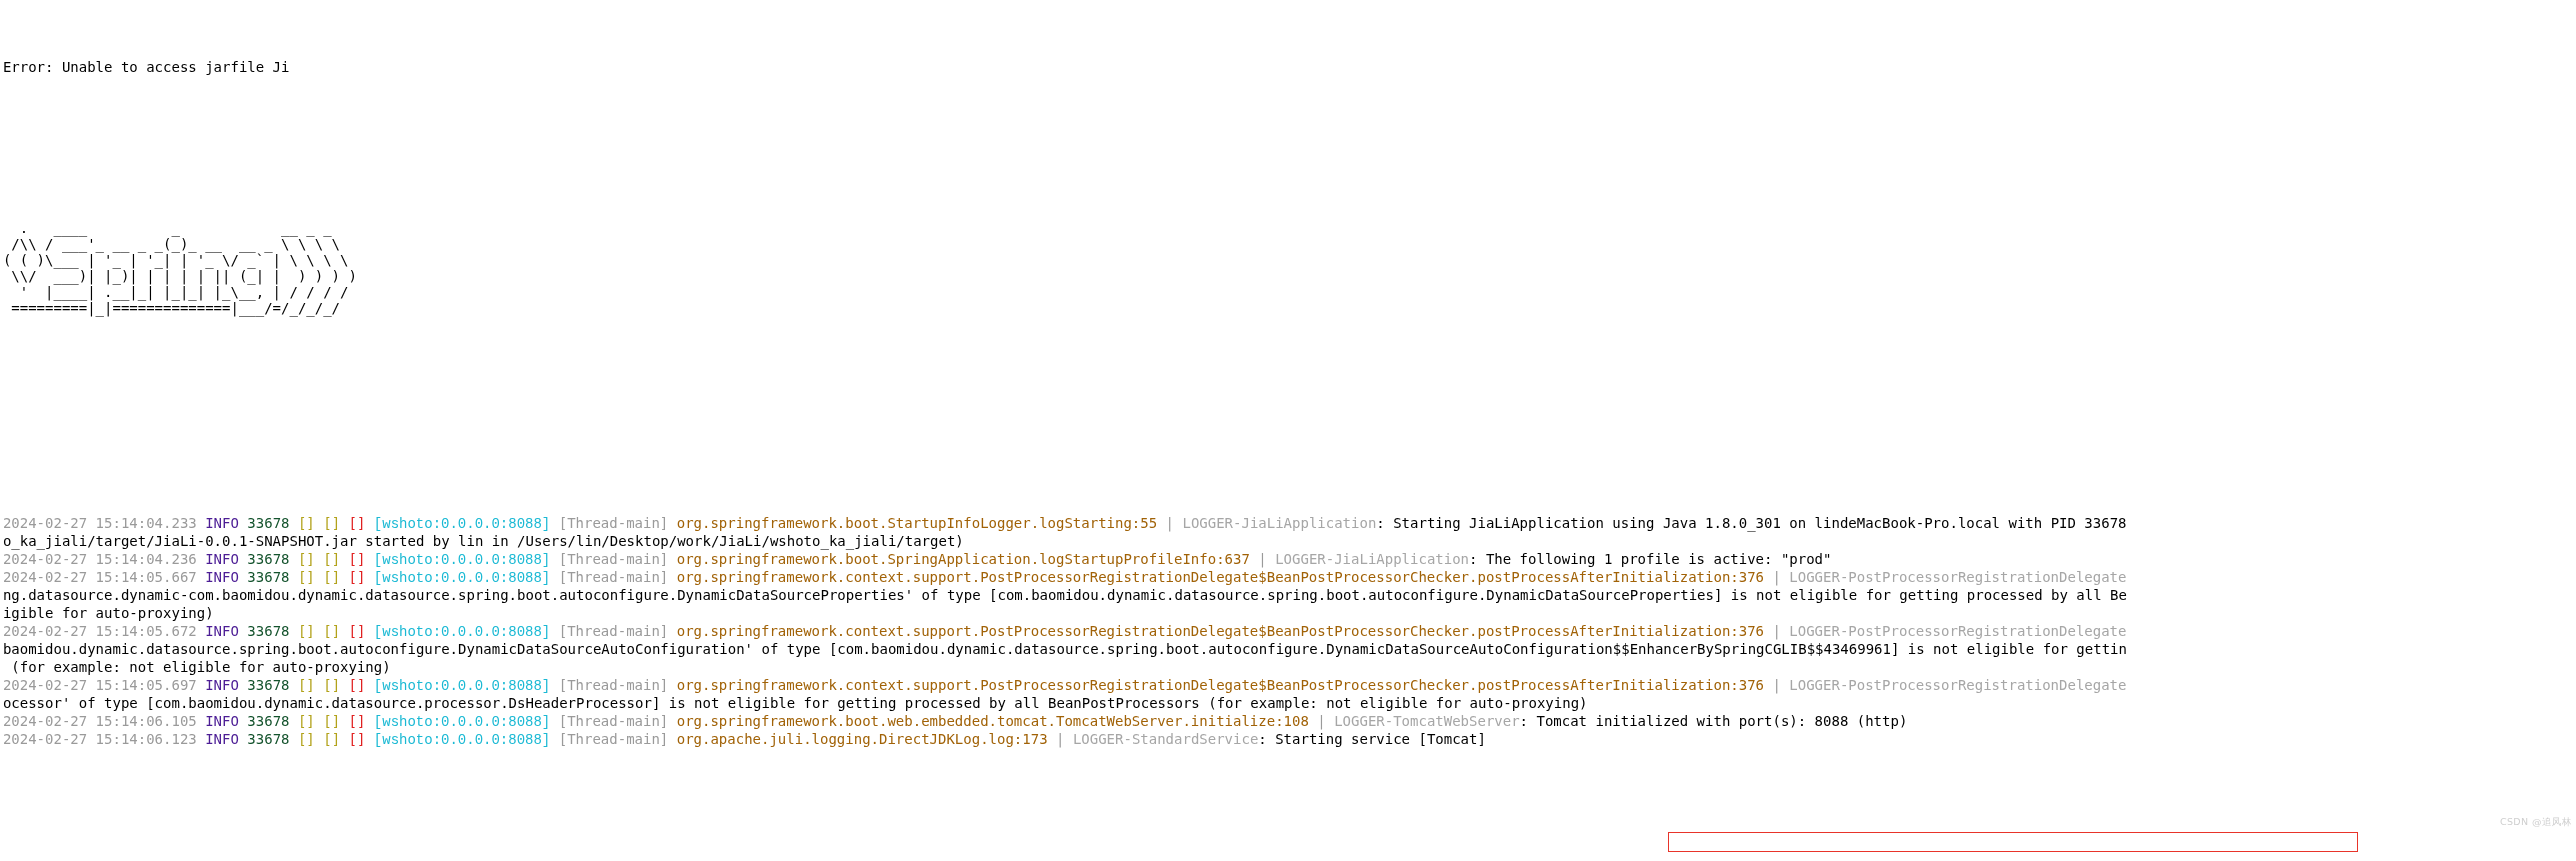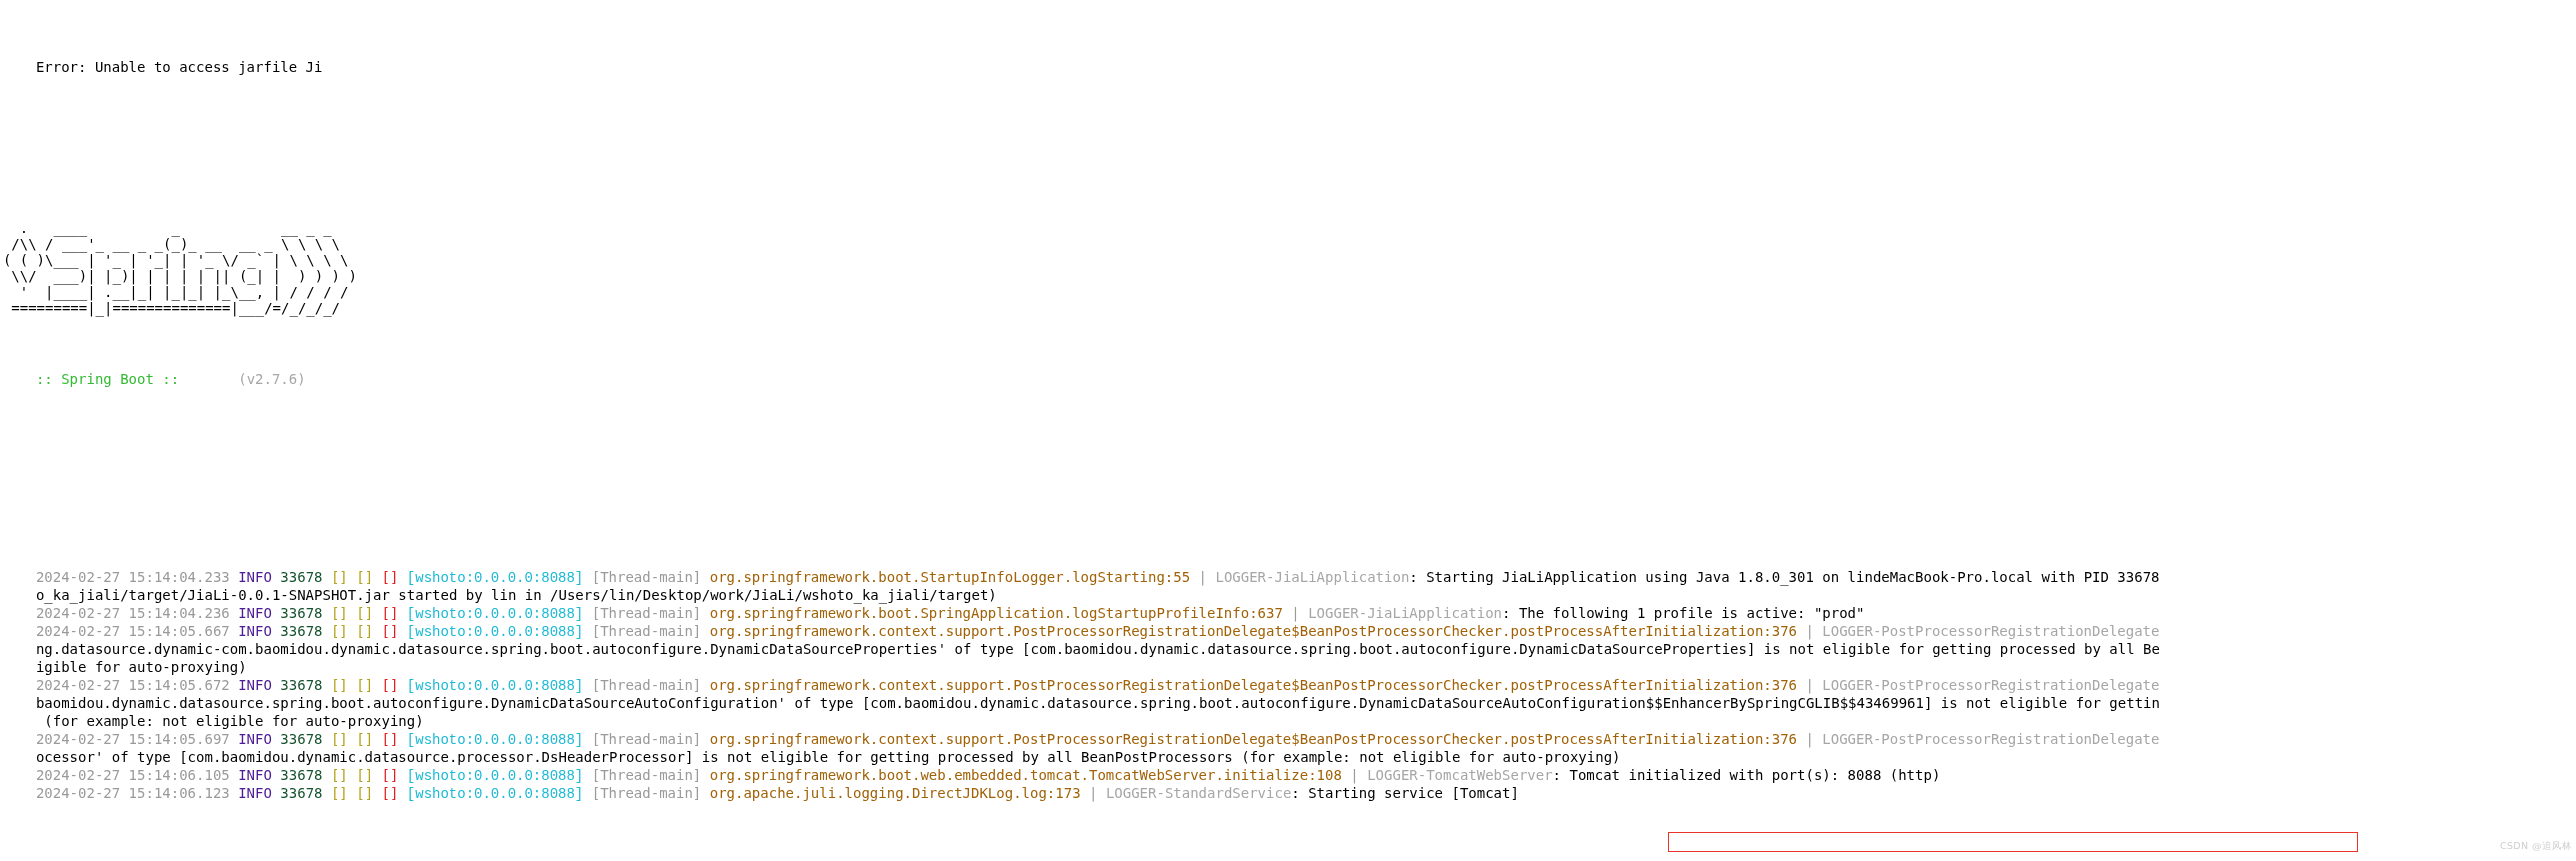--- a/index.html
+++ b/index.html
@@ -25,21 +25,20 @@
     line-height: 18px;
     letter-spacing: 0px;
     white-space: pre;
     color: #000000;
   }
 
   .line {
     white-space: pre;
     height: 18px;
     overflow: visible;
-    margin-left: 33px;
   }
 
   
   .c-black   { color: #000000; }
   .c-gray    { color: #9a9a9a; }
   .c-gray2   { color: #a6a6a6; }
   .c-blue    { color: #4c1d95; }
   .c-blue2   { color: #a16207; }
   .c-magenta { color: #14532d; }
   .c-olive   { color: #b2a21a; }
@@ -66,21 +65,21 @@
     height: 19.7px;
     border: 1.5px solid #e8342a;
     box-sizing: border-box;
     pointer-events: none;
     background: transparent;
   }
 
   #watermark {
     position: absolute;
     right: 4.4px;
-    top: 840px;
+    top: 816px;
     font-family: "DejaVu Sans", "Liberation Sans", sans-serif;
     font-size: 9.5px;
     color: #cfcfcf;
     letter-spacing: 0.4px;
     white-space: pre;
     margin-left: 22px;
   }
 </style>
 </head>
 <body>
@@ -92,21 +91,20 @@
 
   <div class="line"> </div>
 
   <div class="banner">  .   ____          _            __ _ _
  /\\ / ___'_ __ _ _(_)_ __  __ _ \ \ \ \
 ( ( )\___ | '_ | '_| | '_ \/ _` | \ \ \ \
  \\/  ___)| |_)| | | | | || (_| |  ) ) ) )
   '  |____| .__|_| |_|_| |_\__, | / / / /
  =========|_|==============|___/=/_/_/_/</div>
 
-  <div class="line"><span class="banner-version">:: Spring Boot ::</span><span class="c-dim">       </span><span class="c-gray2">(v2.7.6)</span></div>
 
   <div class="line"> </div>
   <div class="line"> </div>
 
   <div id="log-body"><div class="line"><span class="c-gray">2024-02-27 15:14:04.233 </span><span class="c-blue">INFO</span><span class="c-gray"> </span><span class="c-magenta">33678</span><span class="c-gray"> </span><span class="c-olive">[]</span><span class="c-gray"> </span><span class="c-olive">[]</span><span class="c-gray"> </span><span class="c-red">[]</span><span class="c-gray"> </span><span class="c-cyan">[wshoto:0.0.0.0:8088]</span><span class="c-gray"> </span><span class="c-gray">[Thread-main]</span><span class="c-gray"> </span><span class="c-blue2">org.springframework.boot.StartupInfoLogger.logStarting:55</span><span class="c-gray"> | </span><span class="c-gray2">LOGGER-JiaLiApplication</span><span class="c-black">: Starting JiaLiApplication using Java 1.8.0_301 on lindeMacBook-Pro.local with PID 33678</span></div><div class="line"><span class="c-black">o_ka_jiali/target/JiaLi-0.0.1-SNAPSHOT.jar started by lin in /Users/lin/Desktop/work/JiaLi/wshoto_ka_jiali/target)</span></div><div class="line"><span class="c-gray">2024-02-27 15:14:04.236 </span><span class="c-blue">INFO</span><span class="c-gray"> </span><span class="c-magenta">33678</span><span class="c-gray"> </span><span class="c-olive">[]</span><span class="c-gray"> </span><span class="c-olive">[]</span><span class="c-gray"> </span><span class="c-red">[]</span><span class="c-gray"> </span><span class="c-cyan">[wshoto:0.0.0.0:8088]</span><span class="c-gray"> </span><span class="c-gray">[Thread-main]</span><span class="c-gray"> </span><span class="c-blue2">org.springframework.boot.SpringApplication.logStartupProfileInfo:637</span><span class="c-gray"> | </span><span class="c-gray2">LOGGER-JiaLiApplication</span><span class="c-black">: The following 1 profile is active: "prod"</span></div><div class="line"><span class="c-gray">2024-02-27 15:14:05.667 </span><span class="c-blue">INFO</span><span class="c-gray"> </span><span class="c-magenta">33678</span><span class="c-gray"> </span><span class="c-olive">[]</span><span class="c-gray"> </span><span class="c-olive">[]</span><span class="c-gray"> </span><span class="c-red">[]</span><span class="c-gray"> </span><span class="c-cyan">[wshoto:0.0.0.0:8088]</span><span class="c-gray"> </span><span class="c-gray">[Thread-main]</span><span class="c-gray"> </span><span class="c-blue2">org.springframework.context.support.PostProcessorRegistrationDelegate$BeanPostProcessorChecker.postProcessAfterInitialization:376</span><span class="c-gray"> | </span><span class="c-gray2">LOGGER-PostProcessorRegistrationDelegate</span></div><div class="line"><span class="c-black">ng.datasource.dynamic-com.baomidou.dynamic.datasource.spring.boot.autoconfigure.DynamicDataSourceProperties' of type [com.baomidou.dynamic.datasource.spring.boot.autoconfigure.DynamicDataSourceProperties] is not eligible for getting processed by all Be</span></div><div class="line"><span class="c-black">igible for auto-proxying)</span></div><div class="line"><span class="c-gray">2024-02-27 15:14:05.672 </span><span class="c-blue">INFO</span><span class="c-gray"> </span><span class="c-magenta">33678</span><span class="c-gray"> </span><span class="c-olive">[]</span><span class="c-gray"> </span><span class="c-olive">[]</span><span class="c-gray"> </span><span class="c-red">[]</span><span class="c-gray"> </span><span class="c-cyan">[wshoto:0.0.0.0:8088]</span><span class="c-gray"> </span><span class="c-gray">[Thread-main]</span><span class="c-gray"> </span><span class="c-blue2">org.springframework.context.support.PostProcessorRegistrationDelegate$BeanPostProcessorChecker.postProcessAfterInitialization:376</span><span class="c-gray"> | </span><span class="c-gray2">LOGGER-PostProcessorRegistrationDelegate</span></div><div class="line"><span class="c-black">baomidou.dynamic.datasource.spring.boot.autoconfigure.DynamicDataSourceAutoConfiguration' of type [com.baomidou.dynamic.datasource.spring.boot.autoconfigure.DynamicDataSourceAutoConfiguration$$EnhancerBySpringCGLIB$$43469961] is not eligible for gettin</span></div><div class="line"><span class="c-black"> (for example: not eligible for auto-proxying)</span></div><div class="line"><span class="c-gray">2024-02-27 15:14:05.697 </span><span class="c-blue">INFO</span><span class="c-gray"> </span><span class="c-magenta">33678</span><span class="c-gray"> </span><span class="c-olive">[]</span><span class="c-gray"> </span><span class="c-olive">[]</span><span class="c-gray"> </span><span class="c-red">[]</span><span class="c-gray"> </span><span class="c-cyan">[wshoto:0.0.0.0:8088]</span><span class="c-gray"> </span><span class="c-gray">[Thread-main]</span><span class="c-gray"> </span><span class="c-blue2">org.springframework.context.support.PostProcessorRegistrationDelegate$BeanPostProcessorChecker.postProcessAfterInitialization:376</span><span class="c-gray"> | </span><span class="c-gray2">LOGGER-PostProcessorRegistrationDelegate</span></div><div class="line"><span class="c-black">ocessor' of type [com.baomidou.dynamic.datasource.processor.DsHeaderProcessor] is not eligible for getting processed by all BeanPostProcessors (for example: not eligible for auto-proxying)</span></div><div class="line"><span class="c-gray">2024-02-27 15:14:06.105 </span><span class="c-blue">INFO</span><span class="c-gray"> </span><span class="c-magenta">33678</span><span class="c-gray"> </span><span class="c-olive">[]</span><span class="c-gray"> </span><span class="c-olive">[]</span><span class="c-gray"> </span><span class="c-red">[]</span><span class="c-gray"> </span><span class="c-cyan">[wshoto:0.0.0.0:8088]</span><span class="c-gray"> </span><span class="c-gray">[Thread-main]</span><span class="c-gray"> </span><span class="c-blue2">org.springframework.boot.web.embedded.tomcat.TomcatWebServer.initialize:108</span><span class="c-gray"> | </span><span class="c-gray2">LOGGER-TomcatWebServer</span><span class="c-black">: Tomcat initialized with port(s): 8088 (http)</span></div><div class="line"><span class="c-gray">2024-02-27 15:14:06.123 </span><span class="c-blue">INFO</span><span class="c-gray"> </span><span class="c-magenta">33678</span><span class="c-gray"> </span><span class="c-olive">[]</span><span class="c-gray"> </span><span class="c-olive">[]</span><span class="c-gray"> </span><span class="c-red">[]</span><span class="c-gray"> </span><span class="c-cyan">[wshoto:0.0.0.0:8088]</span><span class="c-gray"> </span><span class="c-gray">[Thread-main]</span><span class="c-gray"> </span><span class="c-blue2">org.apache.juli.logging.DirectJDKLog.log:173</span><span class="c-gray"> | </span><span class="c-gray2">LOGGER-StandardService</span><span class="c-black">: Starting service [Tomcat]</span></div></div>
 
 </div>
 
 <div id="started-highlight"></div>
 

